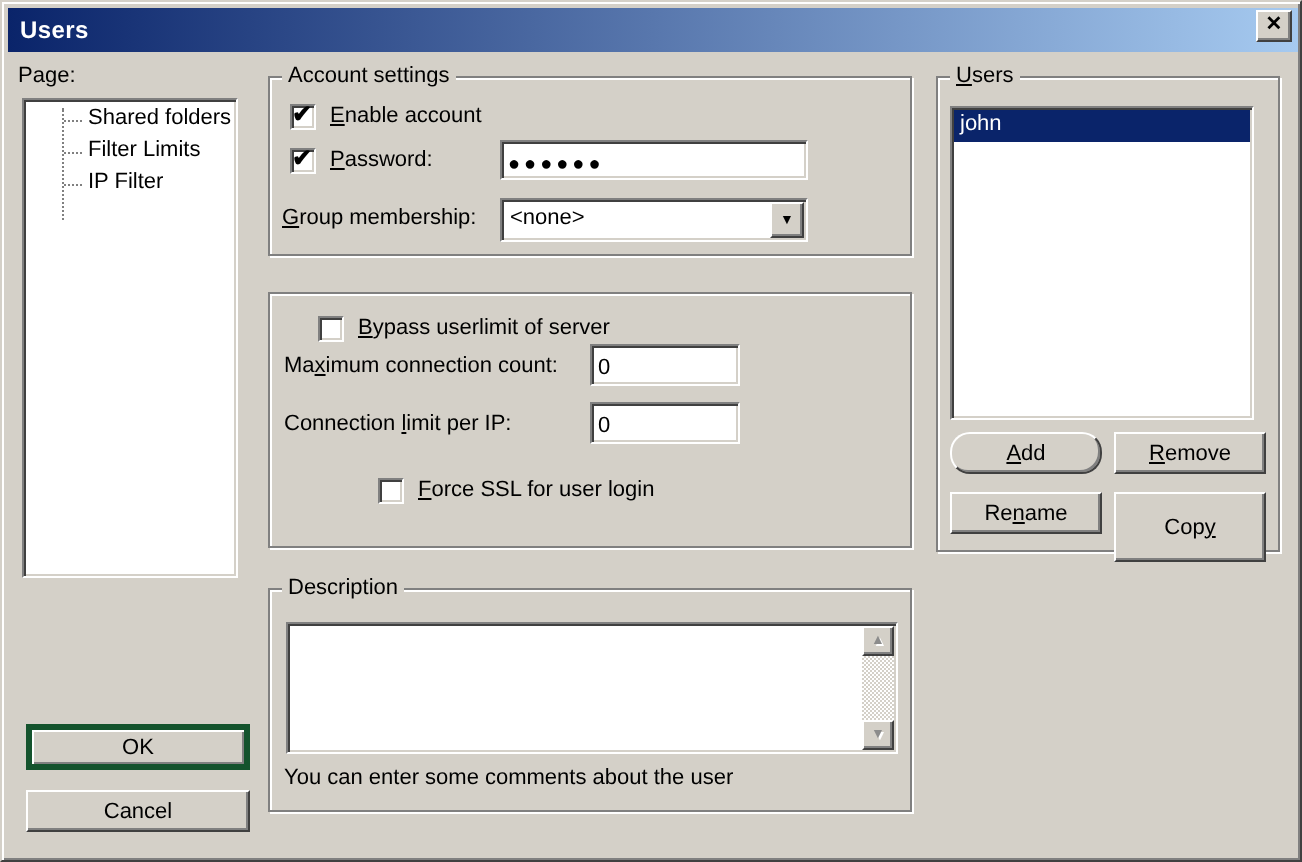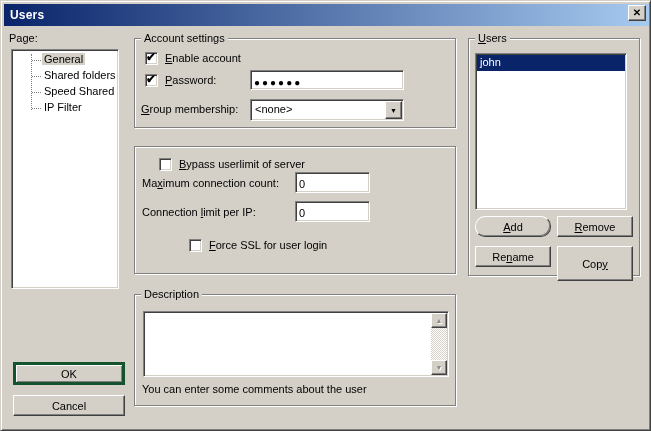--- a/index.html
+++ b/index.html
@@ -123,27 +123,24 @@
     <span class="title">Users</span>
   </div>
   <div class="titlebtn">
     <span>✕</span>
   </div>
 
   <div class="label" style="left:8px; top:31px;">Page:</div>
   <div class="listbox sunken" style="left:10px; top:48px; width:108px; height:240px;">
     <div class="tree">
       <div class="tree-item">
-        <span class="tree-label selected">General</span>
+        <span class="tree-label">Shared folders</span>
       </div>
       <div class="tree-item">
-        <span class="tree-label">Shared folders</span>
-      </div>
-      <div class="tree-item">
-        <span class="tree-label">Speed Shared</span>
+        <span class="tree-label">Filter Limits</span>
       </div>
       <div class="tree-item">
         <span class="tree-label">IP Filter</span>
       </div>
     </div>
   </div>
 
   <div class="btn default" style="left:12px; top:361px; width:112px; height:23px;">
     <span>OK</span>
   </div>

